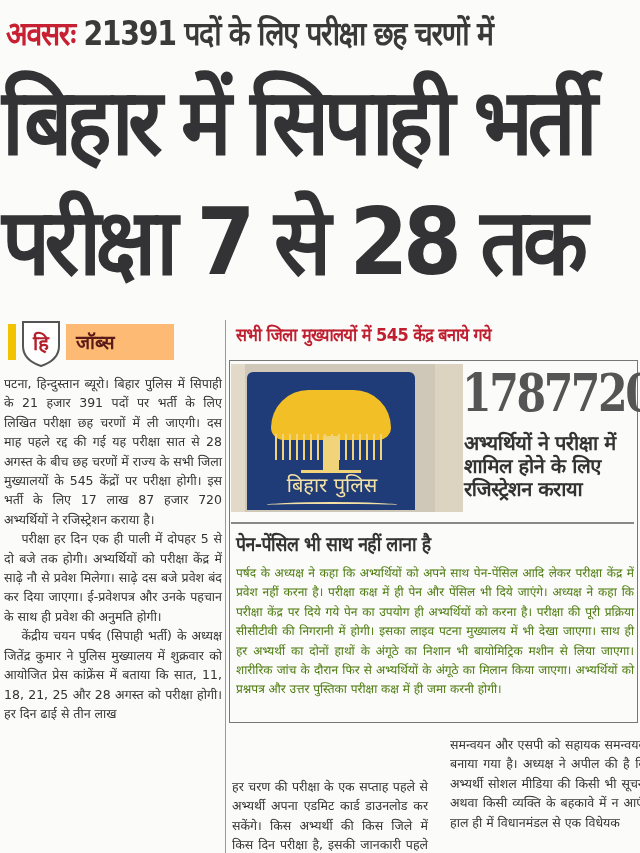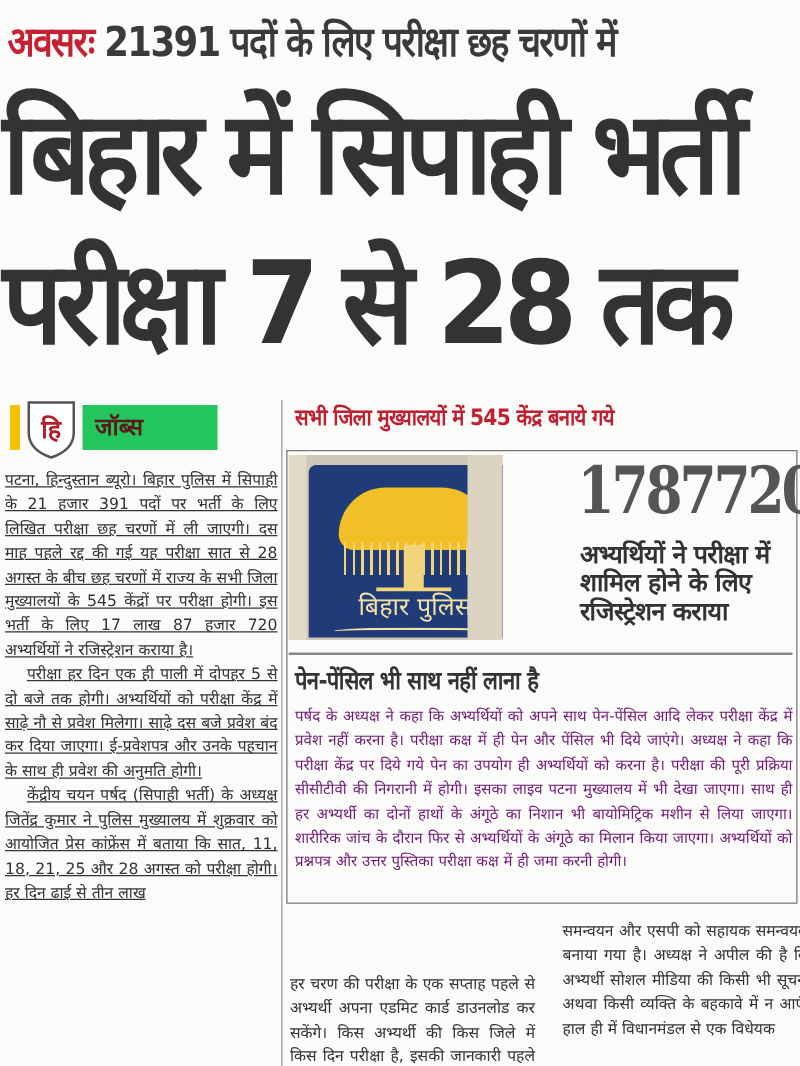--- a/index.html
+++ b/index.html
@@ -13,34 +13,34 @@
 
   .headline { position: absolute; left: 2px; width: 640px; font-weight: bold; color: #333335;
     font-size: 92px; line-height: 110px; white-space: nowrap; letter-spacing: -6px;
     transform: scaleX(0.92); transform-origin: left center; }
   .headline.l1 { top: 68px; }
   .headline.l2 { top: 188px; }
 
   .brand { position: absolute; left: 4px; top: 318px; width: 170px; height: 48px; }
   .brand .bar-l { position: absolute; left: 4px; top: 6px; width: 8px; height: 36px; background: #f2c300; }
   .brand .shield { position: absolute; left: 16px; top: 0; width: 42px; height: 50px; }
-  .brand .tag { position: absolute; left: 62px; top: 6px; width: 108px; height: 36px; background: #22c55e;
+  .brand .tag { position: absolute; left: 62px; top: 6px; width: 108px; height: 36px; background: #fdba74;
     font-weight: bold; font-size: 19px; line-height: 36px; padding-left: 10px; color: #5a1a18; }
 
   .col { position: absolute; font-size: 12.5px; line-height: 19.4px; color: #333; text-align: justify; }
-  .col p { margin: 0; text-decoration: underline; }
+  .col p { margin: 0; }
   .col .indent { text-indent: 1.4em; }
   .col-left { left: 4px; top: 374px; width: 218px; }
   .vrule { position: absolute; left: 225px; top: 320px; width: 1px; height: 533px; background: #999; }
 
   .box { position: absolute; left: 229px; top: 360px; width: 409px; height: 363px; border: 1.5px solid #777; border-left: 1.5px solid #777; }
   .box-head { position: absolute; left: 236px; top: 318px; width: 400px; font-weight: bold; font-size: 18px;
     line-height: 34px; color: #c01f30; white-space: nowrap; letter-spacing: -0.6px; transform: scaleX(0.9); transform-origin: left center; }
 
-  .photo { position: absolute; left: 231px; top: 364px; width: 171px; height: 148px; background: #cfc7b8; overflow: hidden; }
+  .photo { position: absolute; left: 231px; top: 364px; width: 232px; height: 148px; background: #cfc7b8; overflow: hidden; }
   .photo .board { position: absolute; left: 16px; top: 8px; width: 168px; height: 138px; background: #1f3b78;
     border-radius: 6px 6px 0 0; }
   .photo .canopy { position: absolute; left: 40px; top: 26px; width: 120px; height: 50px; background: #f2c026;
     border-radius: 60px 60px 20px 20px; }
   .photo .trunk { position: absolute; left: 92px; top: 72px; width: 16px; height: 36px; background: #f1d37a; }
   .photo .roots { position: absolute; left: 44px; top: 70px; width: 112px; height: 26px;
     background: repeating-linear-gradient(90deg, #f1d37a 0 2px, transparent 2px 7px); }
   .photo .ground { position: absolute; left: 70px; top: 106px; width: 60px; height: 3px; background: #f1d37a; }
   .photo .label { position: absolute; left: 26px; top: 108px; width: 150px; text-align: center;
     color: #f3e1a6; font-size: 20px; line-height: 26px; font-family: "DejaVu Serif", serif; }
@@ -52,21 +52,21 @@
   .bignum { position: absolute; left: 462px; top: 362px; width: 176px; font-family: "DejaVu Serif", serif;
     font-weight: bold; font-size: 52px; line-height: 62px; color: #555; letter-spacing: -3px;
     transform: scaleX(0.82); transform-origin: left center; white-space: nowrap; }
   .bignum-cap { position: absolute; left: 464px; top: 432px; width: 170px; font-weight: bold; font-size: 20px;
     line-height: 23px; color: #333; letter-spacing: -0.5px; }
 
   .hr-in { position: absolute; left: 231px; top: 522px; width: 403px; height: 1.5px; background: #888; }
   .sub-head { position: absolute; left: 236px; top: 526px; width: 400px; font-weight: bold; font-size: 20px;
     line-height: 36px; color: #333; letter-spacing: -0.6px; transform: scaleX(0.88); transform-origin: left center; white-space: nowrap; }
   .box-body { position: absolute; left: 236px; top: 564px; width: 398px; font-size: 12px; line-height: 19.4px;
-    color: #701a75; text-align: justify; }
+    color: #4d7c0f; text-align: justify; }
 
   .col-mid { left: 232px; top: 735px; width: 196px; margin-top: 42px; }
   .col-right { left: 450px; top: 735px; width: 198px; }
 </style>
 </head>
 <body>
 
 <div class="kicker"><span class="red">अवसरः</span><span> 21391 पदों के लिए परीक्षा छह चरणों में</span></div>
 
 <div class="headline l1">बिहार में सिपाही भर्ती</div>

